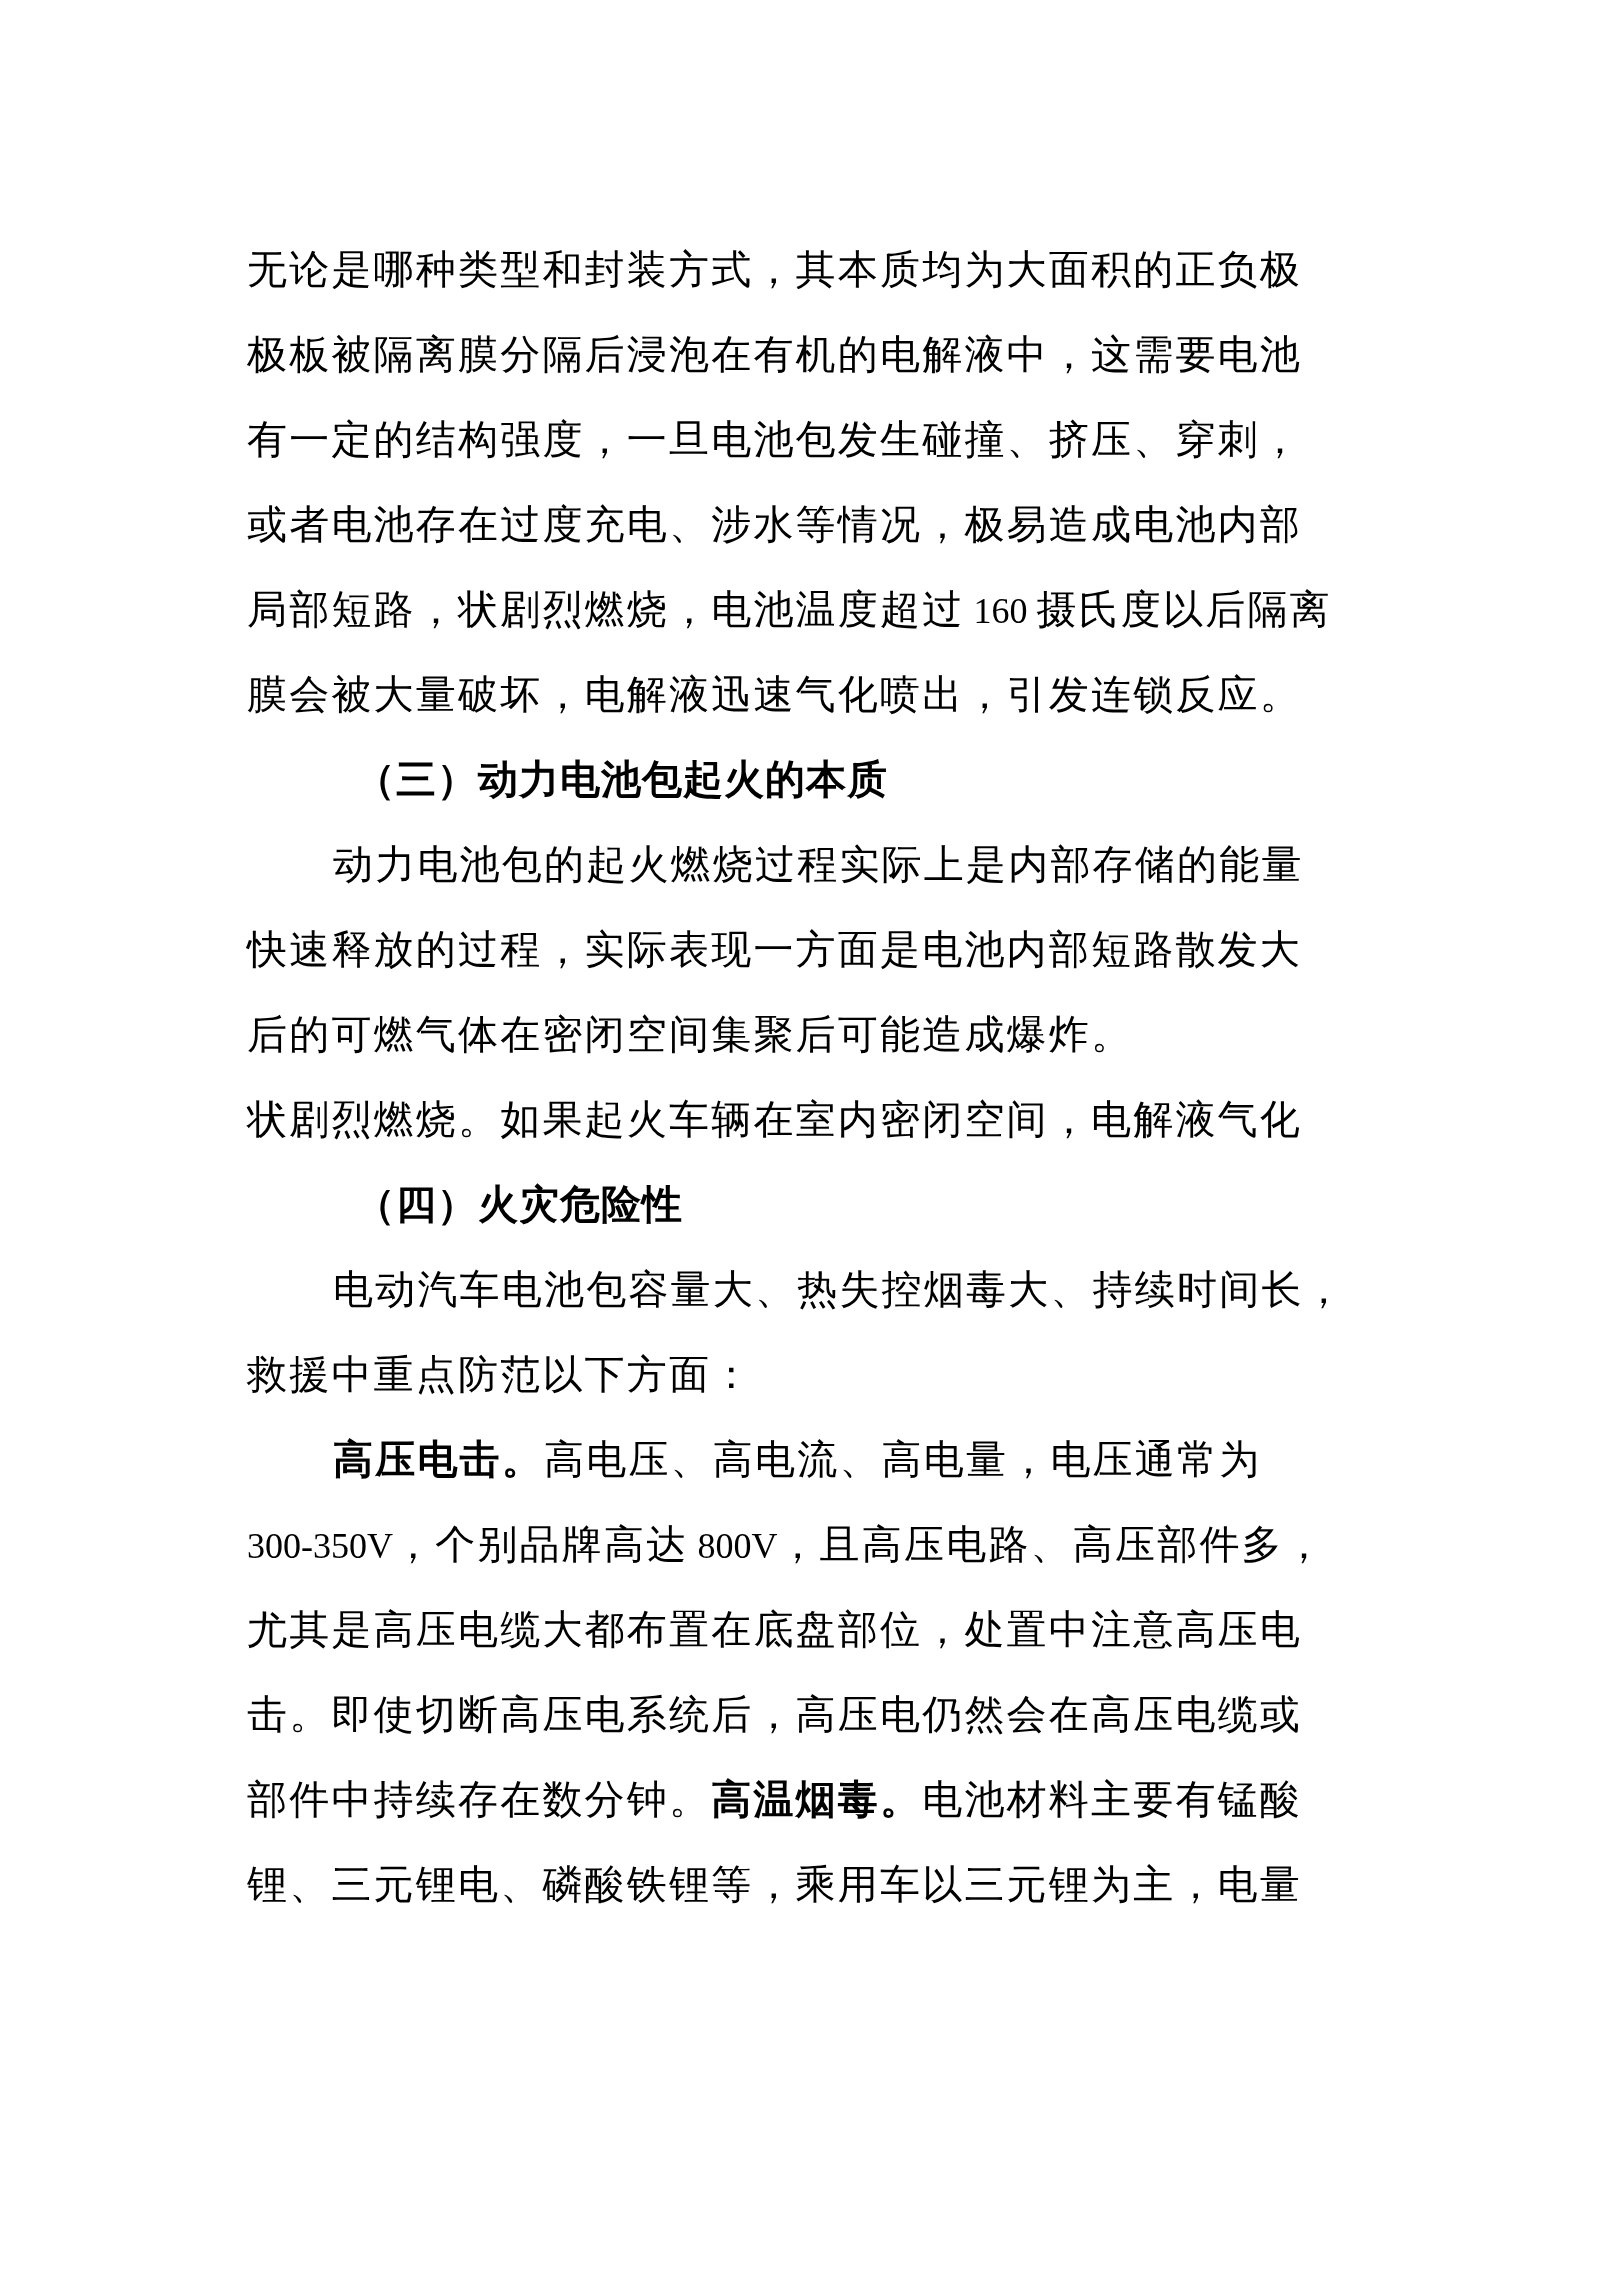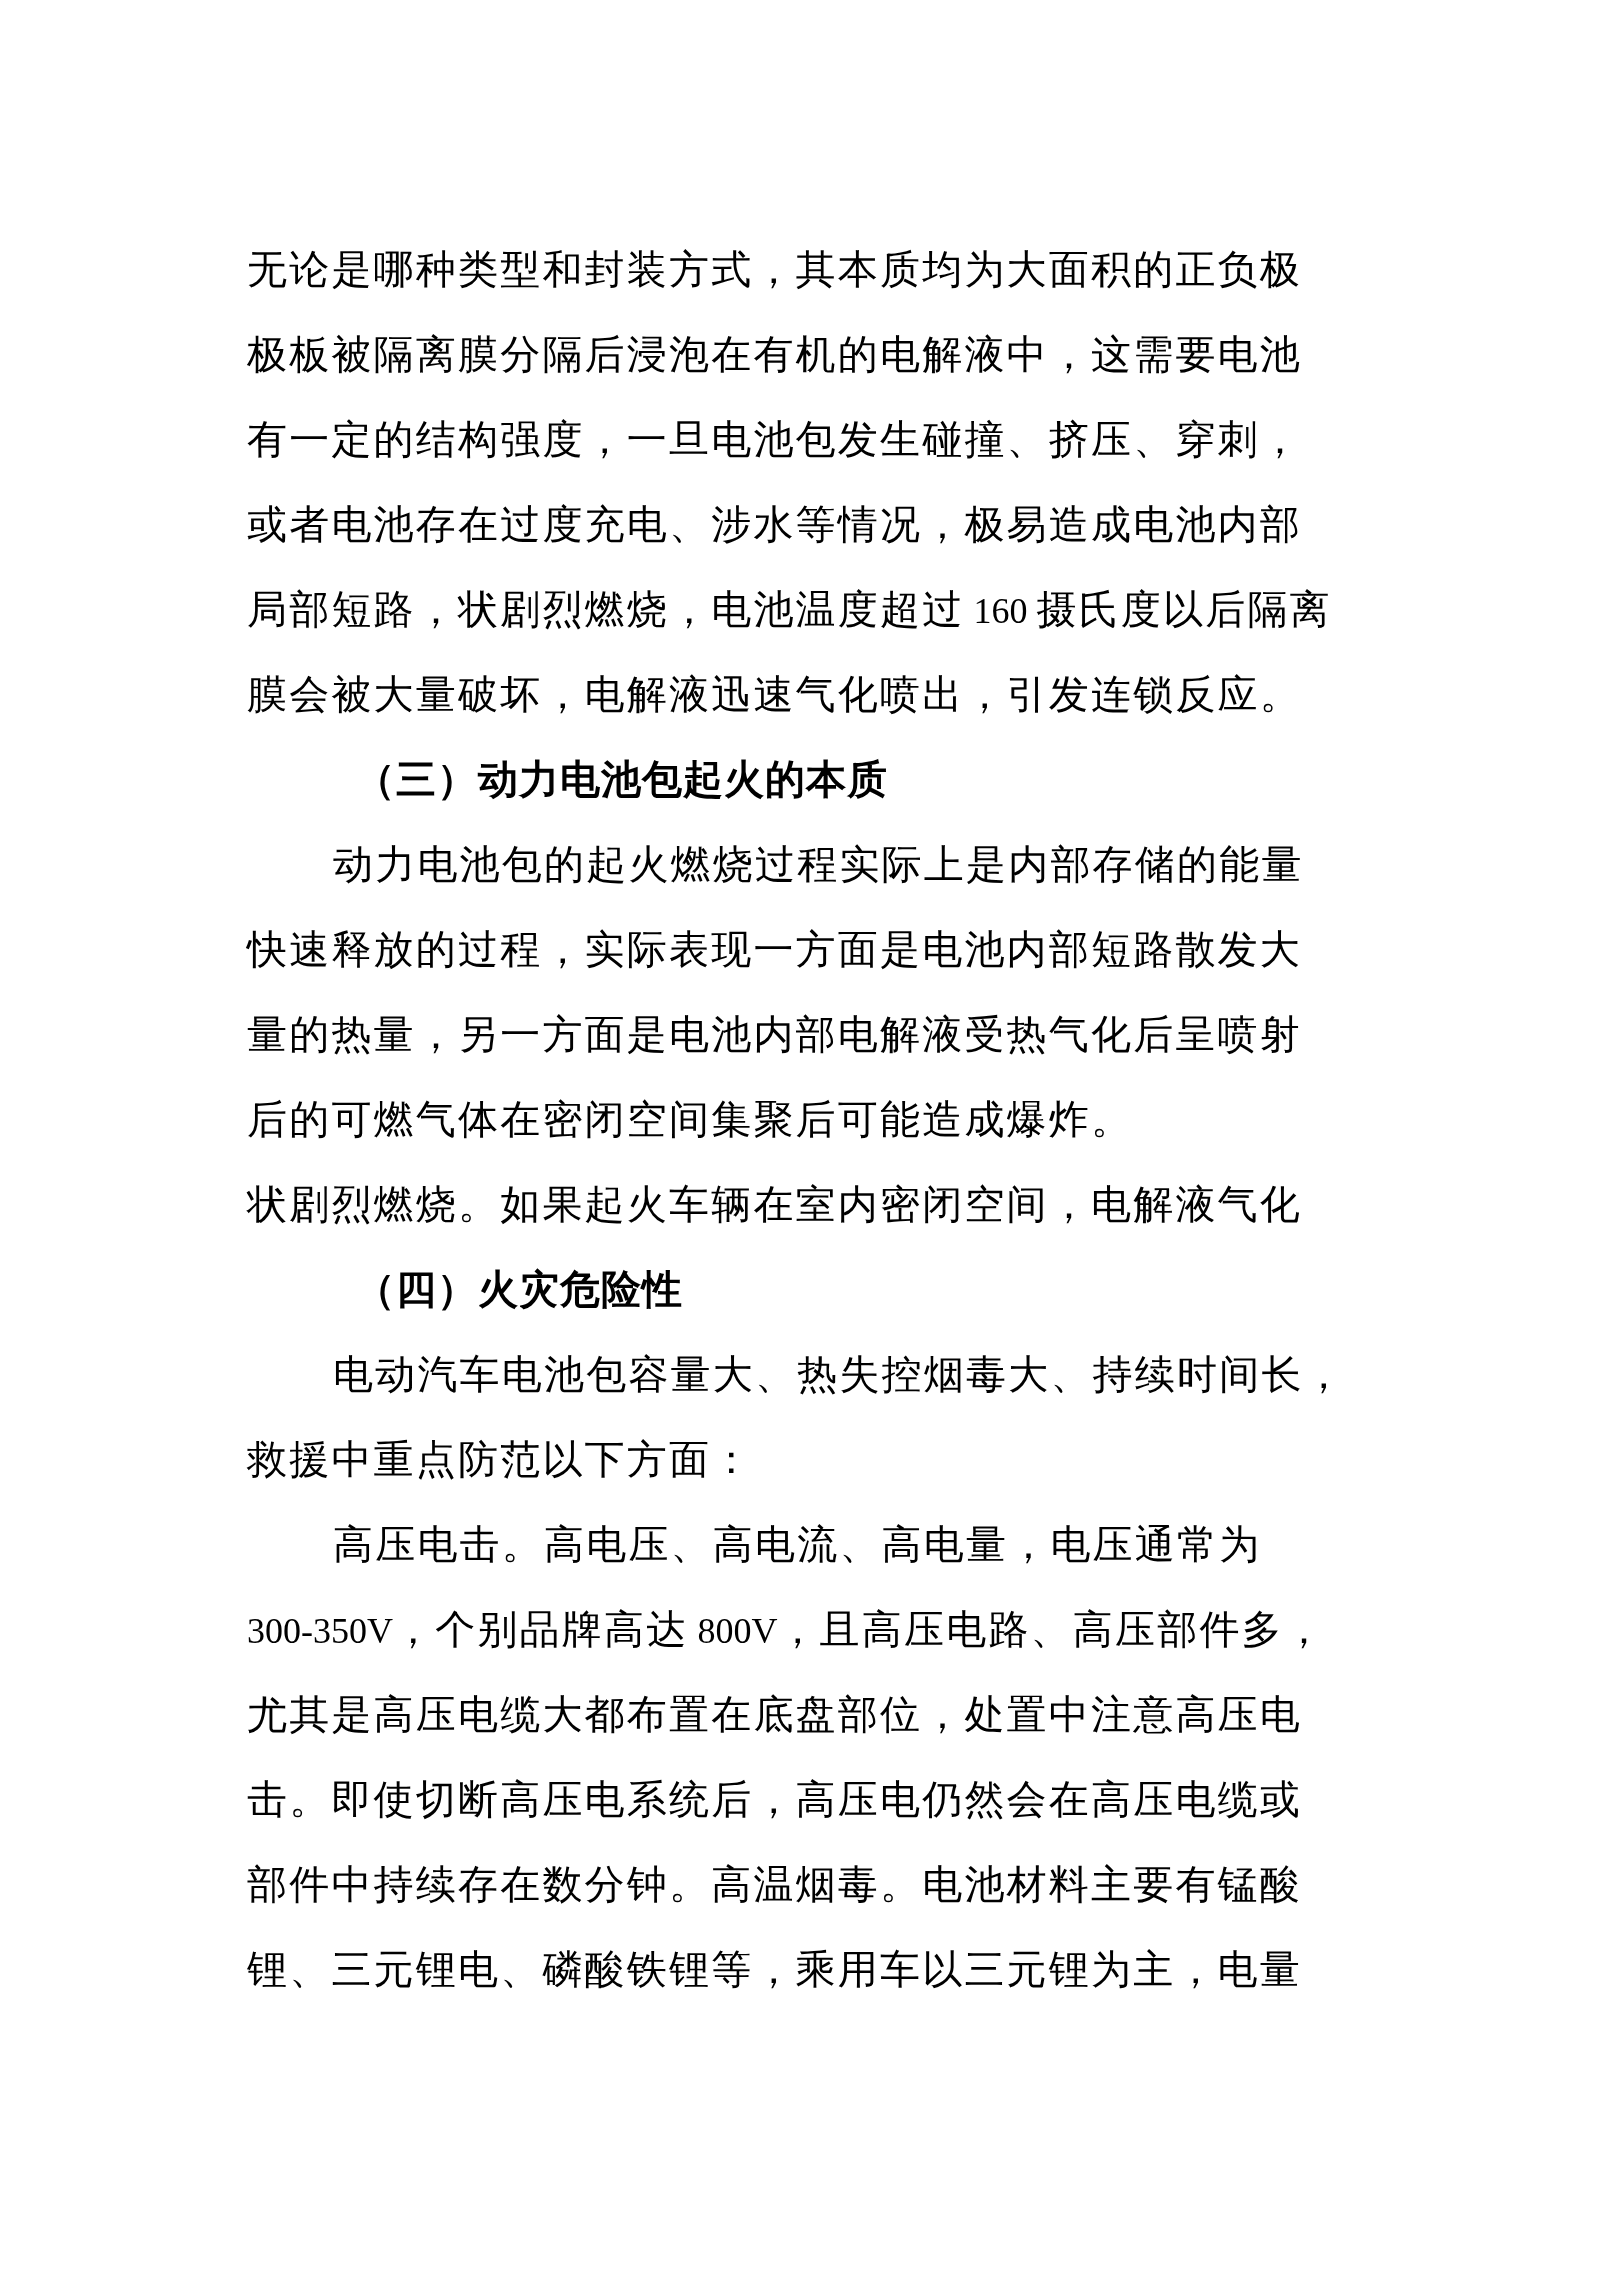--- a/index.html
+++ b/index.html
@@ -27,21 +27,21 @@
       font-size: 40px;
       white-space: nowrap;
       letter-spacing: 2.2px;
     }
     .indent { padding-left: 86px; }
     .heading {
       font-weight: bold;
       padding-left: 108px;
       letter-spacing: 1px;
     }
-    .bold { font-weight: normal; }
+    .bold { font-weight: bold; }
     .num {
       font-family: "Liberation Serif", "DejaVu Serif", serif;
       font-size: 36px;
       letter-spacing: 0;
     }
   </style>
 </head>
 <body>
 
 <div class="page">
@@ -51,21 +51,20 @@
   <div class="line">有一定的结构强度，一旦电池包发生碰撞、挤压、穿刺，</div>
   <div class="line">或者电池存在过度充电、涉水等情况，极易造成电池内部</div>
   <div class="line">
     <span>局部短路，状剧烈燃烧，电池温度超过</span><span class="num"> 160 </span><span>摄氏度以后隔离</span>
   </div>
   <div class="line">膜会被大量破坏，电解液迅速气化喷出，引发连锁反应。</div>
 
   <div class="line heading">（三）动力电池包起火的本质</div>
   <div class="line indent">动力电池包的起火燃烧过程实际上是内部存储的能量</div>
   <div class="line">快速释放的过程，实际表现一方面是电池内部短路散发大</div>
-  <div class="line">量的热量，另一方面是电池内部电解液受热气化后呈喷射</div>
   <div class="line">后的可燃气体在密闭空间集聚后可能造成爆炸。</div>
   <div class="line">状剧烈燃烧。如果起火车辆在室内密闭空间，电解液气化</div>
 
   <div class="line heading">（四）火灾危险性</div>
   <div class="line indent">电动汽车电池包容量大、热失控烟毒大、持续时间长，</div>
   <div class="line">救援中重点防范以下方面：</div>
 
   <div class="line indent">
     <span class="bold">高压电击。</span><span>高电压、高电流、高电量，电压通常为</span>
   </div>

